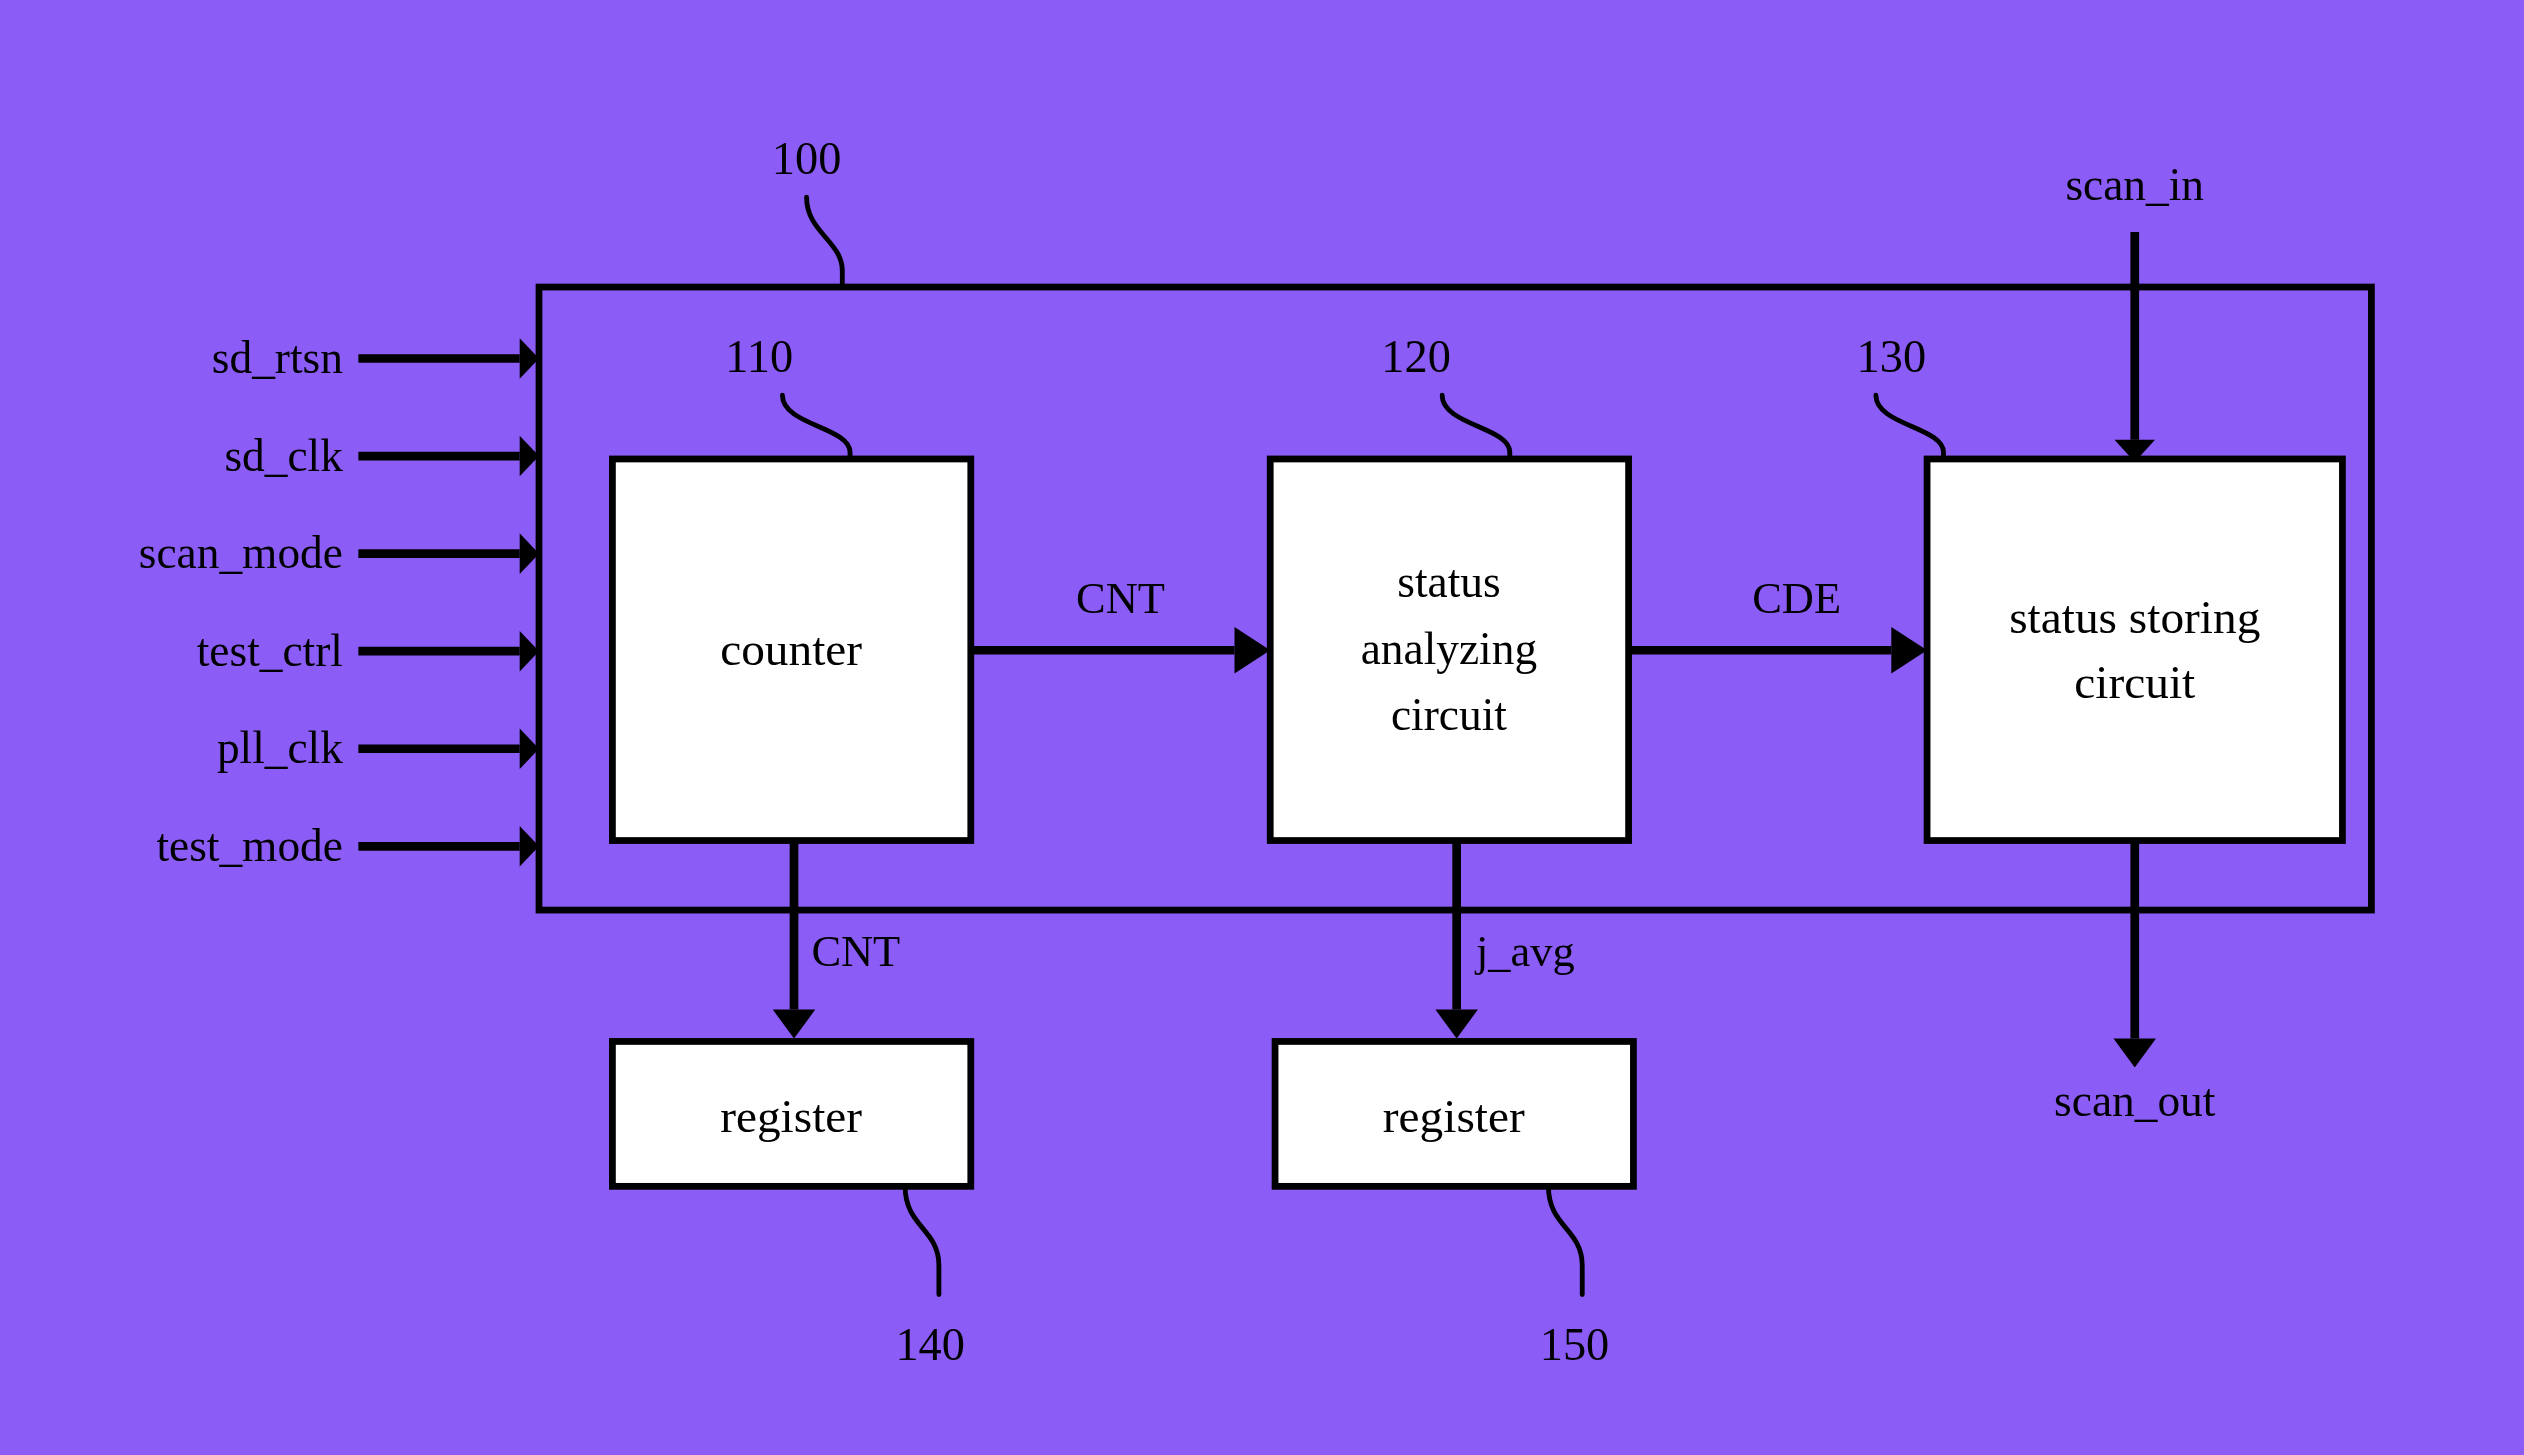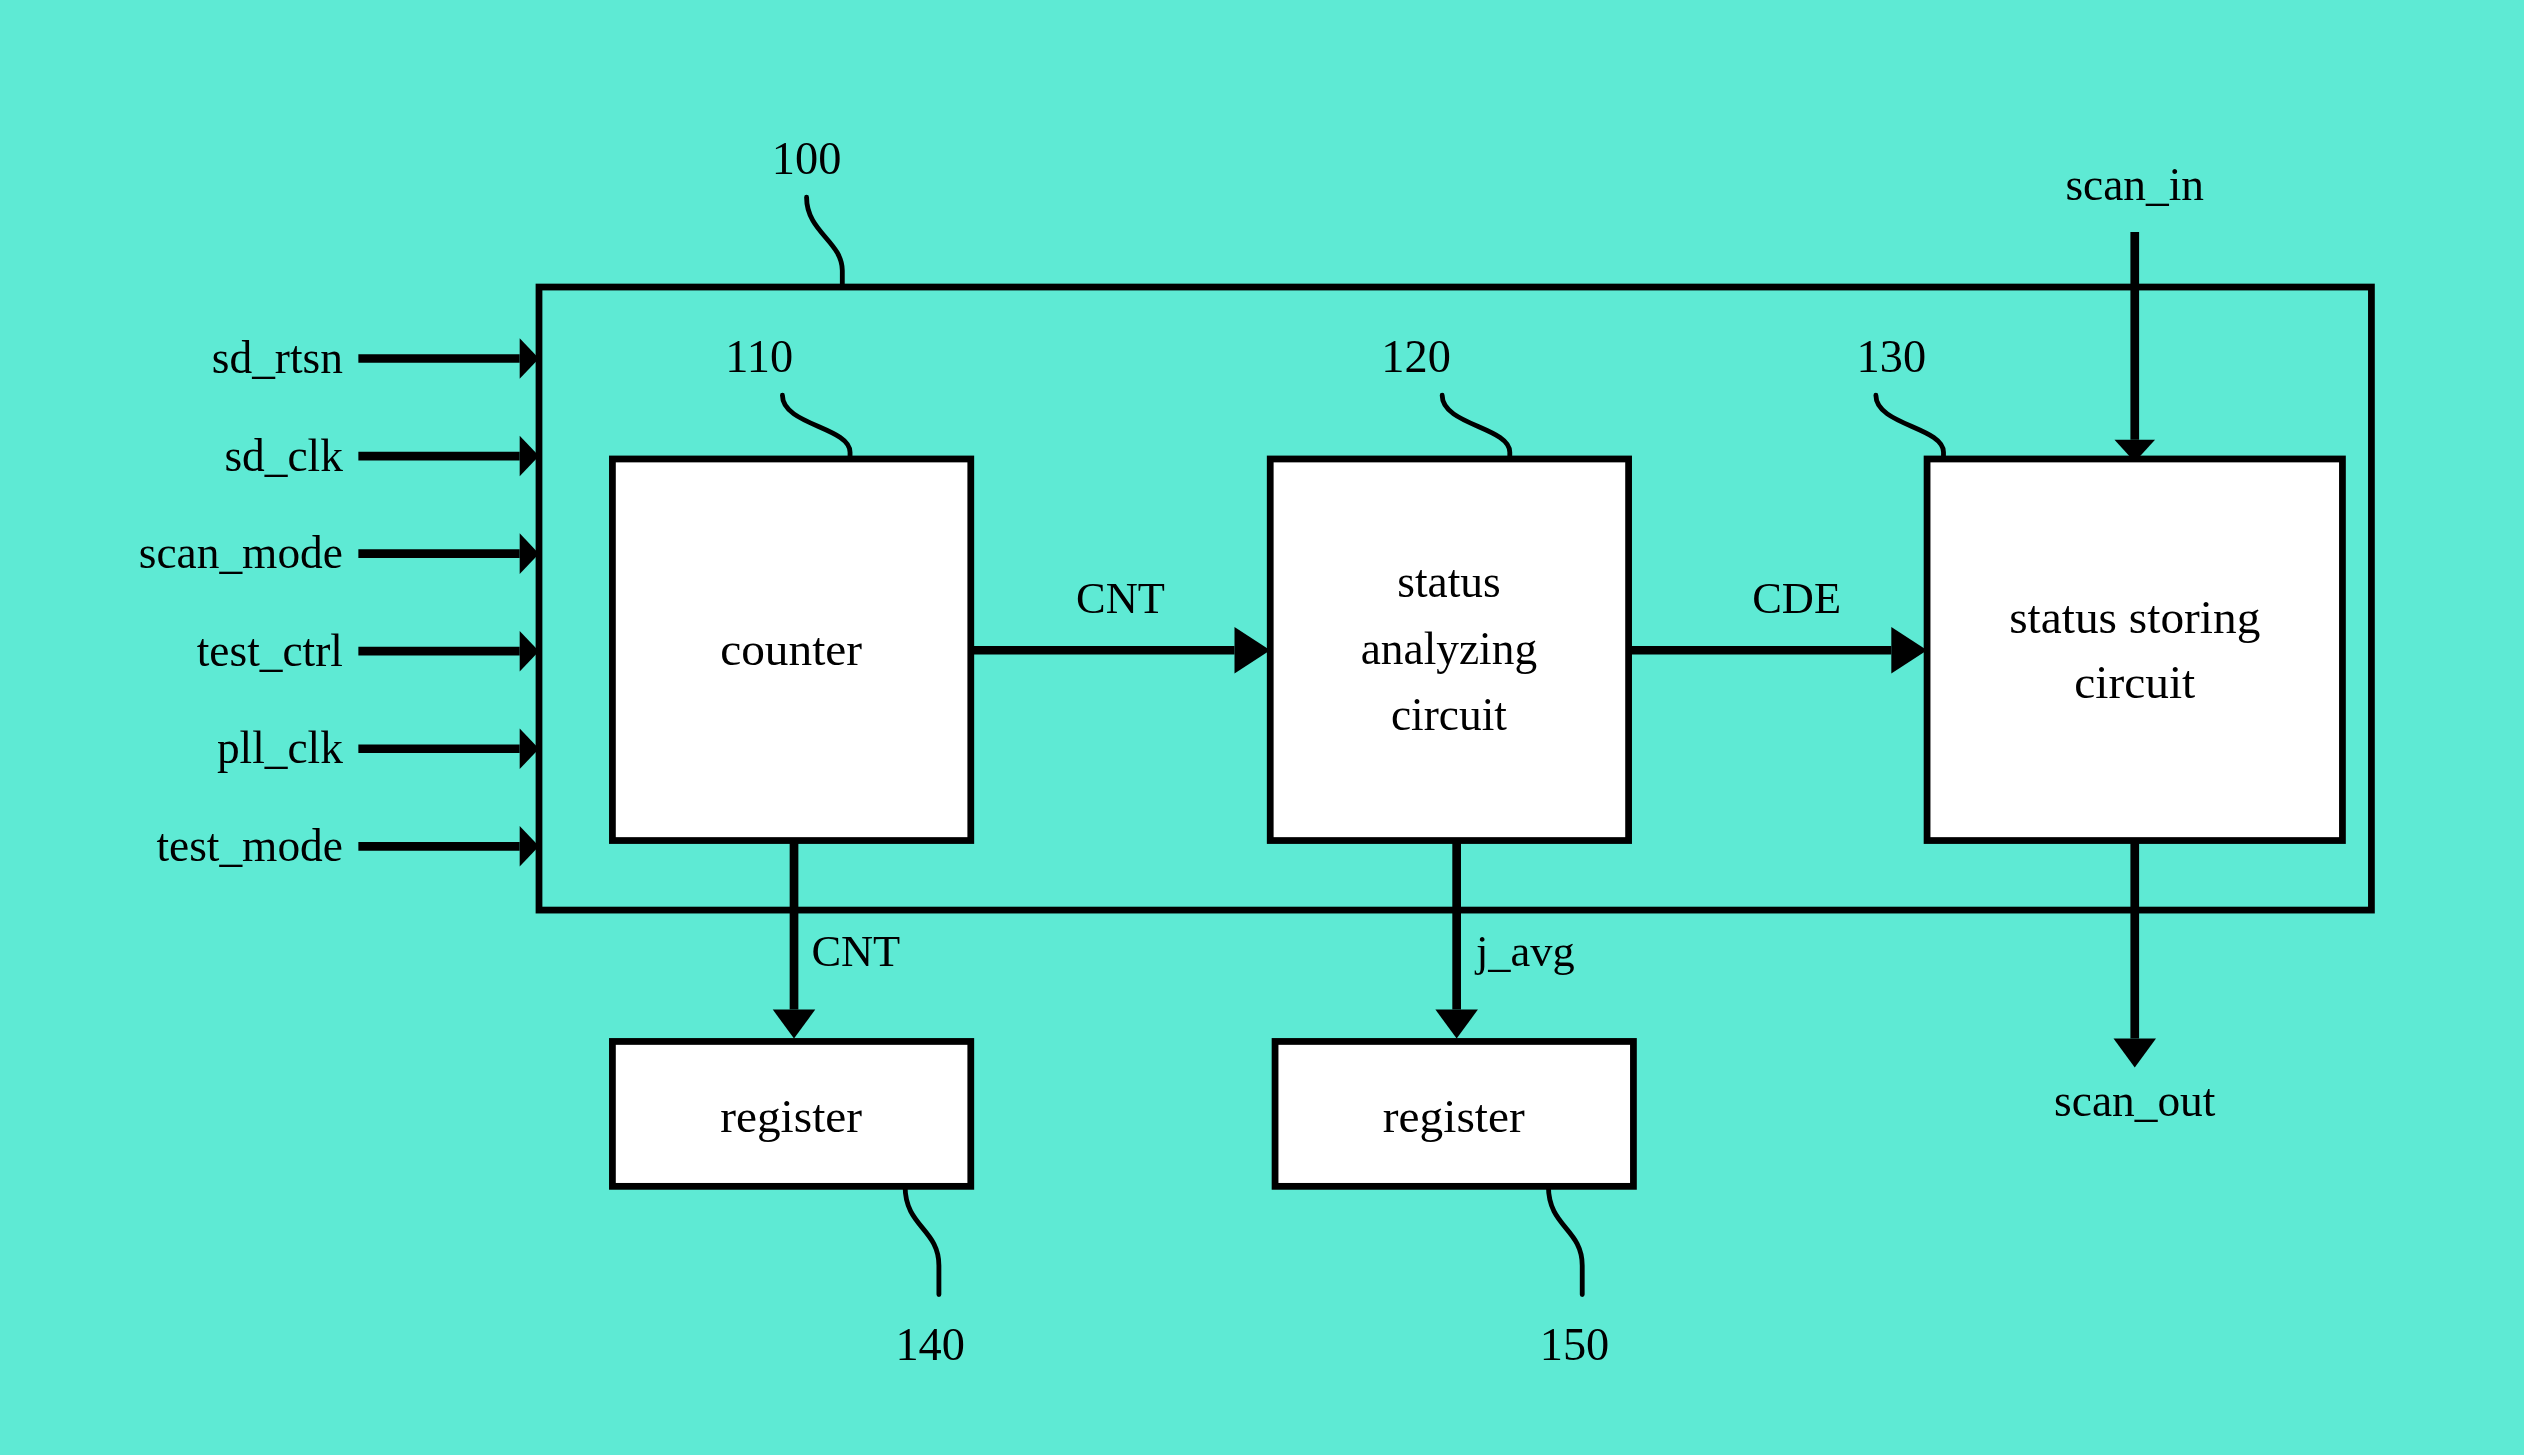--- a/index.html
+++ b/index.html
@@ -11,21 +11,21 @@
   body {
     width: 2525px;
     height: 1456px;
     overflow: hidden;
     font-family: "Liberation Serif", "DejaVu Serif", serif;
   }
   #diagram-root {
     position: relative;
     width: 2525px;
     height: 1456px;
-    background: #5eead4;
+    background: #8b5cf6;
   }
   svg#diagram-canvas {
     position: absolute;
     top: 0;
     left: 0;
     width: 2525px;
     height: 1456px;
     display: block;
   }
   .box-outline {

